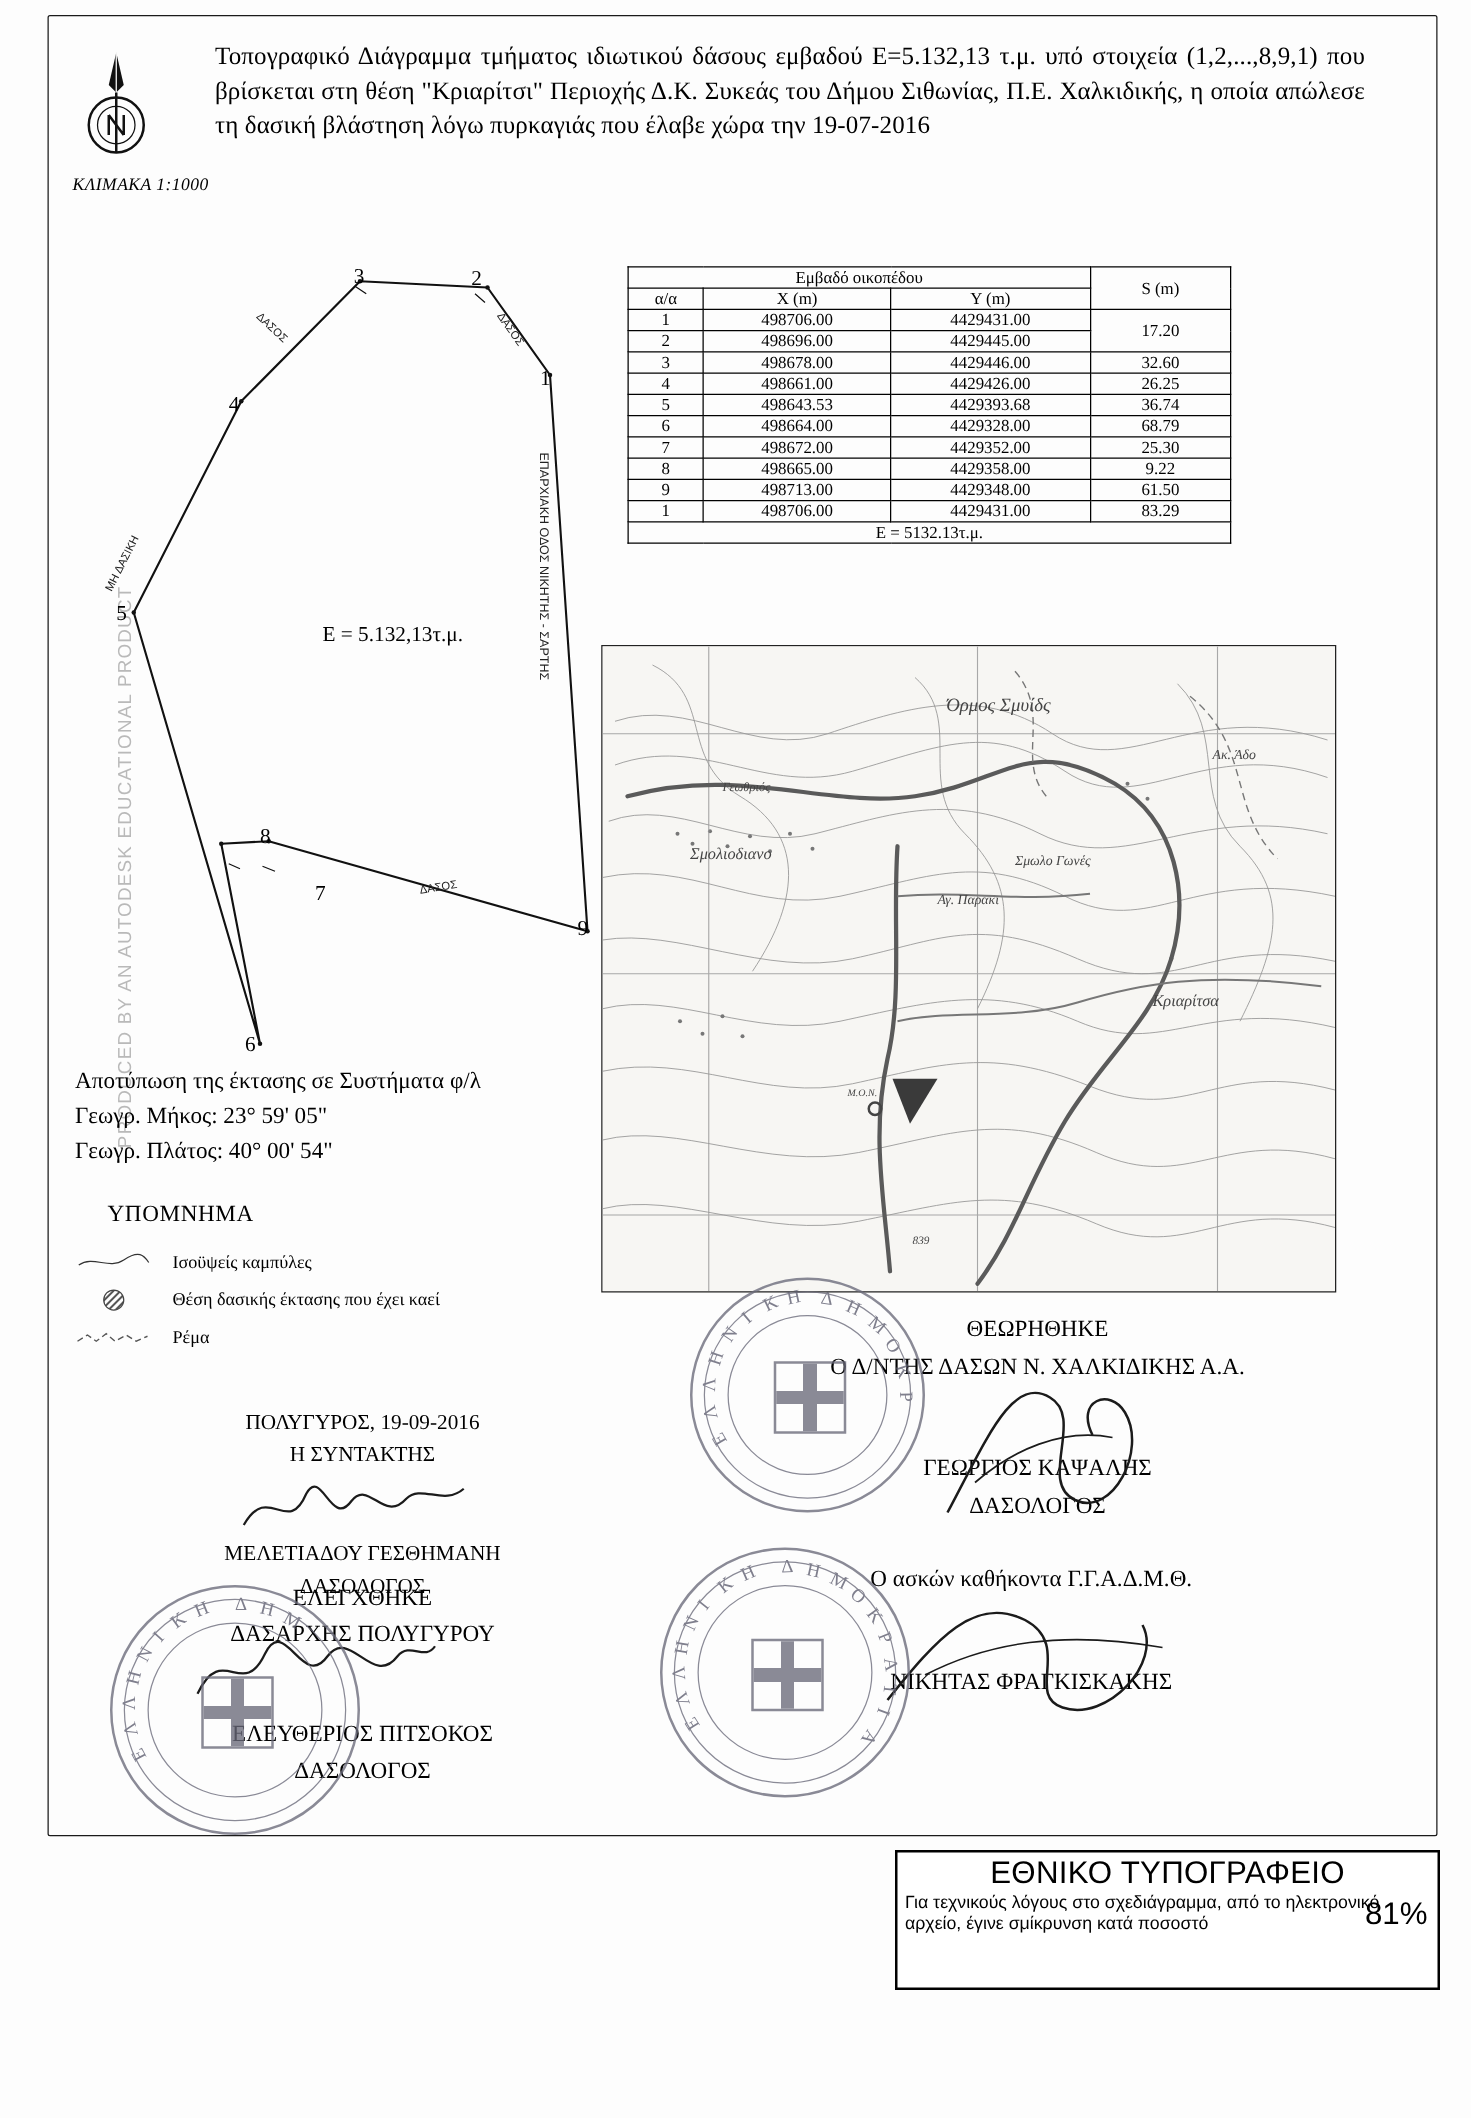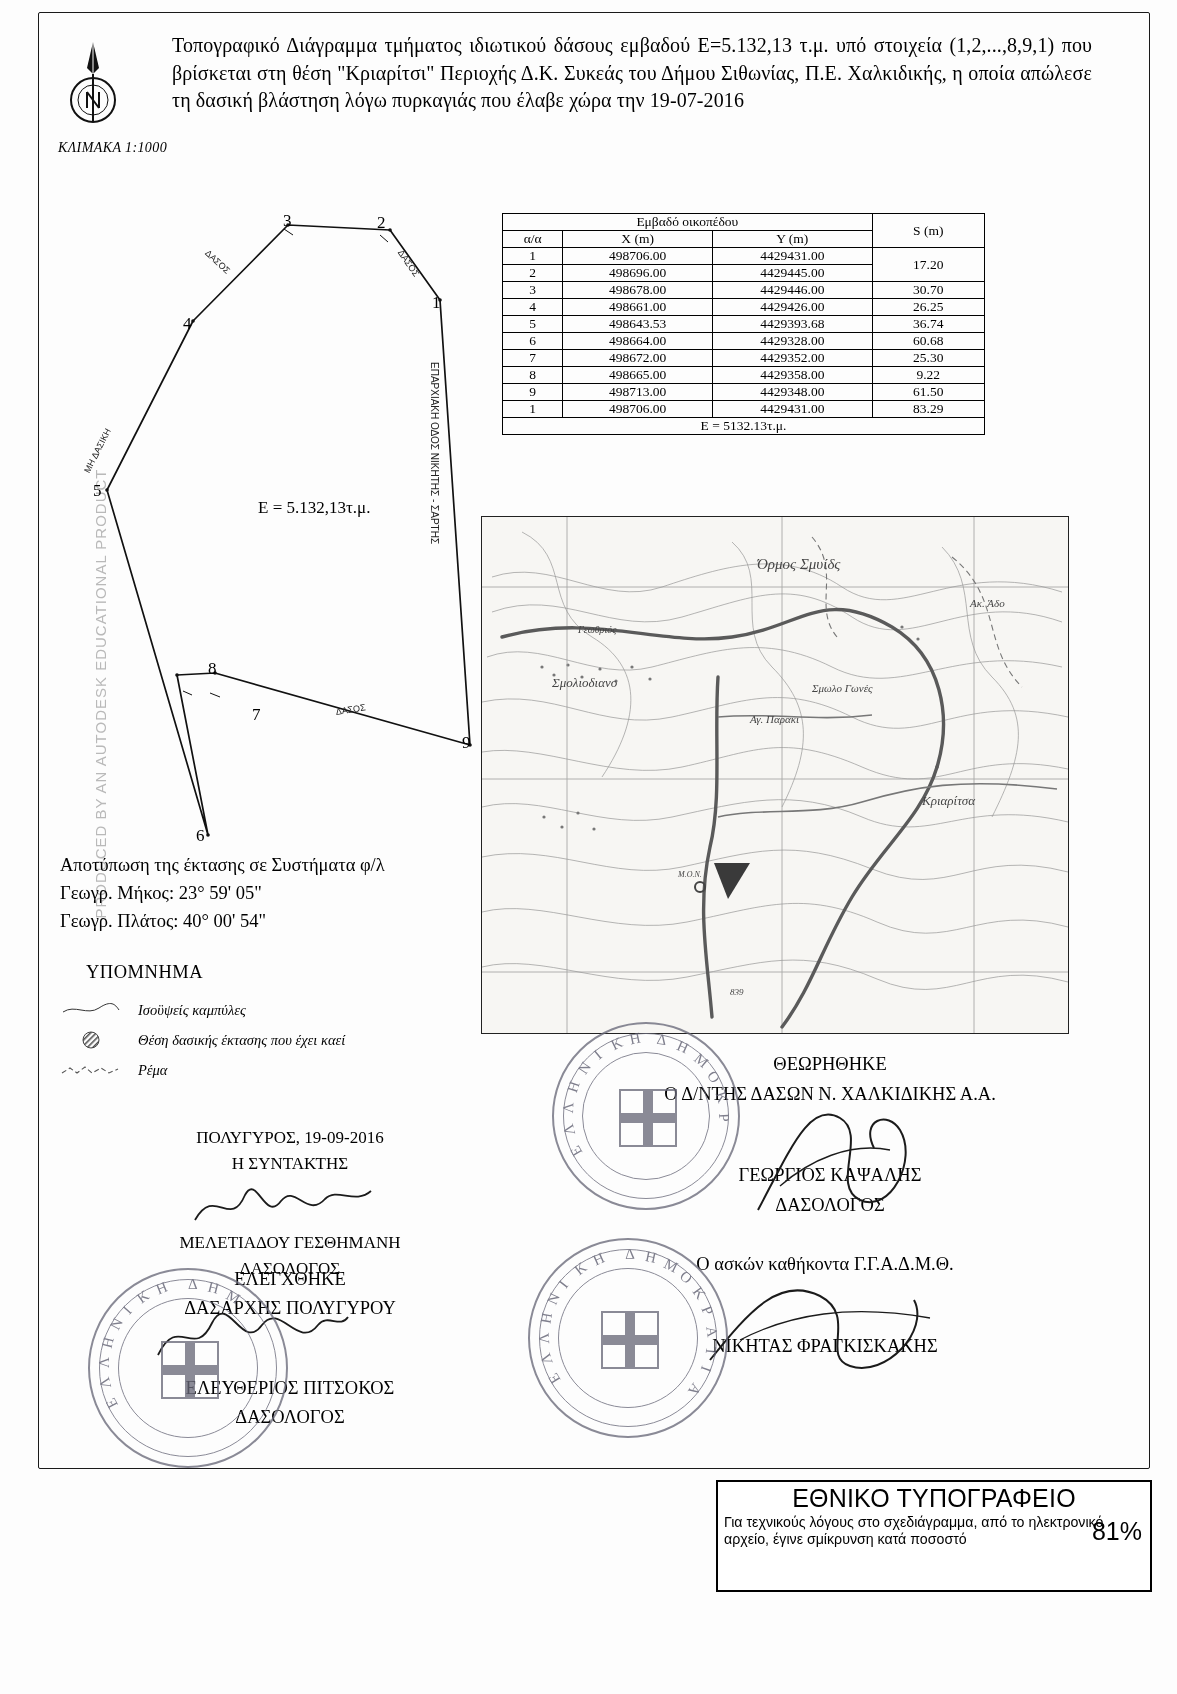--- a/index.html
+++ b/index.html
@@ -143,21 +143,21 @@
     display: flex;
     align-items: center;
     height: 30px;
   }
   .legend-sym {
     width: 86px;
     display: flex;
     justify-content: center;
     align-items: center;
   }
-  .legend-text { padding-left: 4px; font-style: italic; }
+  .legend-text { padding-left: 4px; }
 
   
   .sig-left {
     position: absolute;
     left: 120px; top: 1125px;
     width: 340px;
     text-align: center;
     font-size: 17px;
     line-height: 1.55;
   }
@@ -362,39 +362,39 @@
       </tr>
       <tr>
         <td>2</td>
         <td>498696.00</td>
         <td>4429445.00</td>
       </tr>
       <tr>
         <td>3</td>
         <td>498678.00</td>
         <td>4429446.00</td>
-        <td rowspan="1">30.70</td>
+        <td rowspan="1">32.60</td>
       </tr>
       <tr>
         <td>4</td>
         <td>498661.00</td>
         <td>4429426.00</td>
         <td>26.25</td>
       </tr>
       <tr>
         <td>5</td>
         <td>498643.53</td>
         <td>4429393.68</td>
         <td>36.74</td>
       </tr>
       <tr>
         <td>6</td>
         <td>498664.00</td>
         <td>4429328.00</td>
-        <td>60.68</td>
+        <td>68.79</td>
       </tr>
       <tr>
         <td>7</td>
         <td>498672.00</td>
         <td>4429352.00</td>
         <td>25.30</td>
       </tr>
       <tr>
         <td>8</td>
         <td>498665.00</td>

